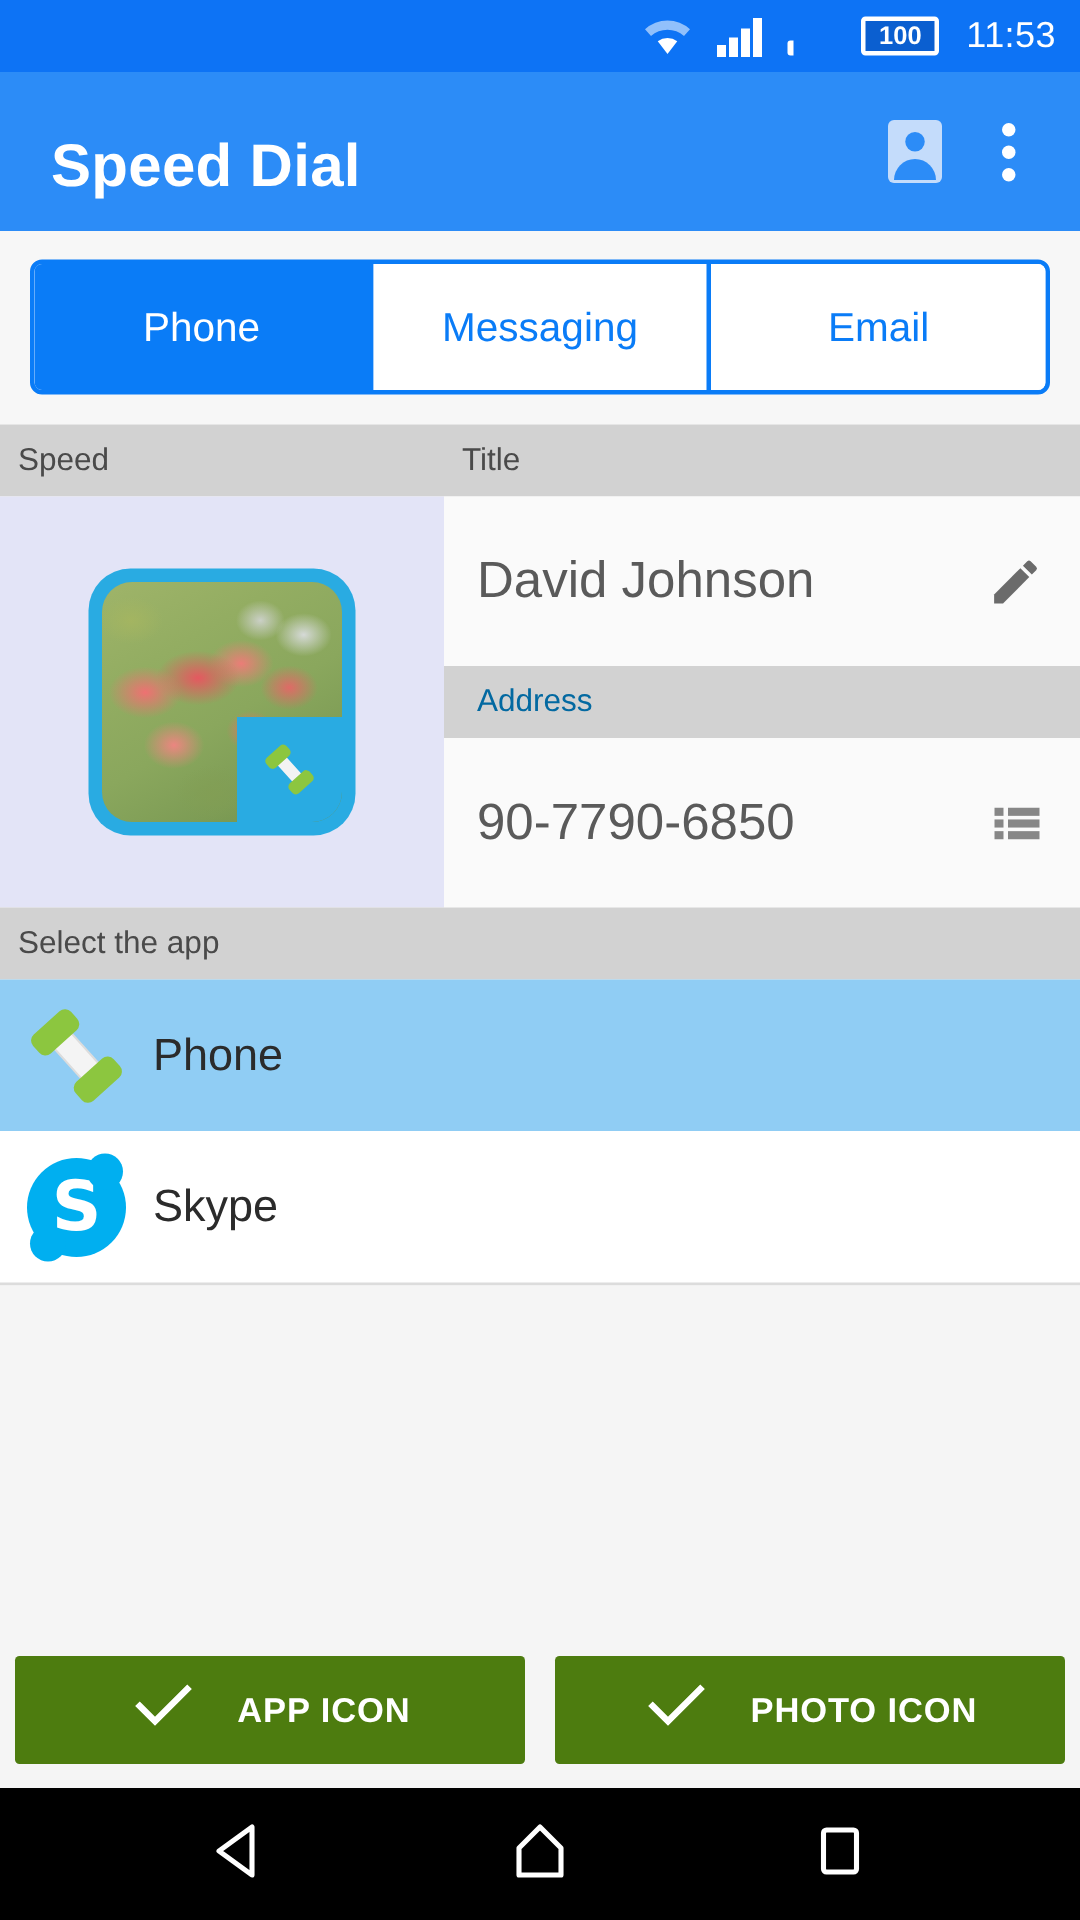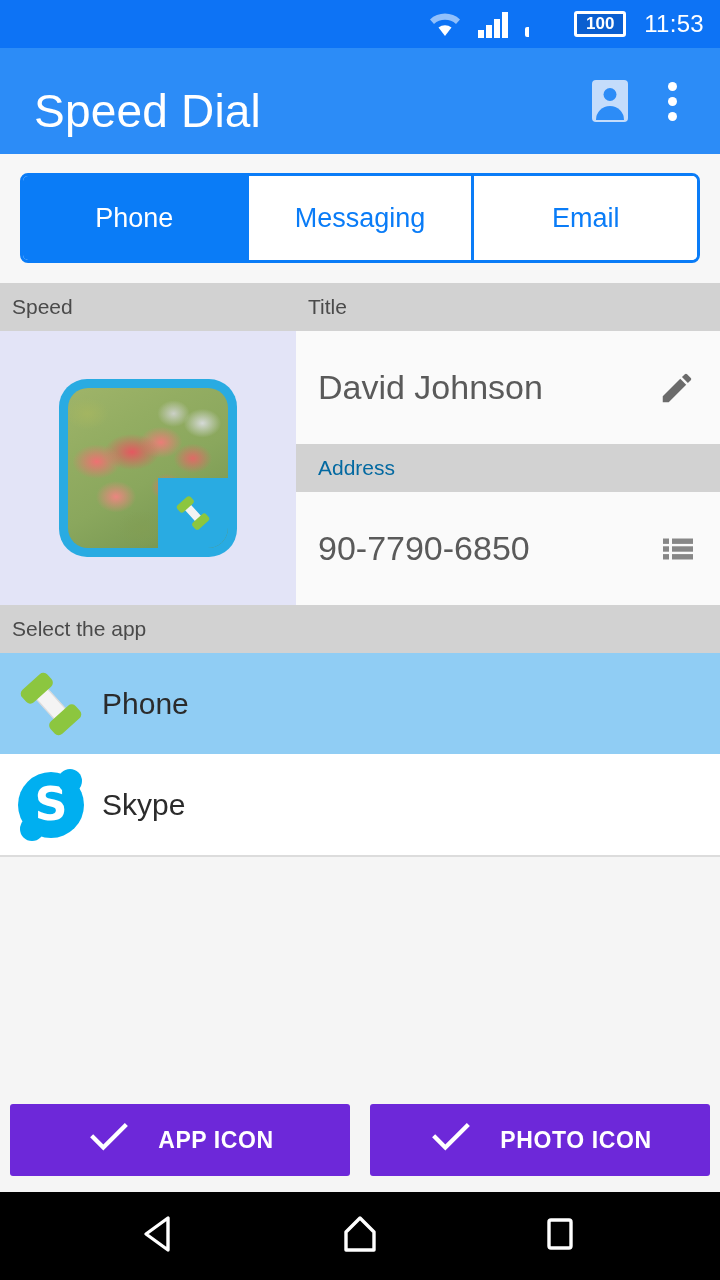--- a/index.html
+++ b/index.html
@@ -72,22 +72,22 @@
   .app-bar {
     height: 106px;
     background: #2c8cf7;
     display: flex;
     align-items: center;
     padding: 0 20px 0 34px;
     box-sizing: border-box;
   }
   .app-title {
     color: #ffffff;
-    font-size: 46px;
-    font-weight: normal;
+    font-size: 40px;
+    font-weight: bold;
     flex: 1;
     letter-spacing: 0.2px;
     margin-top: 20px;
   }
   .appbar-action {
     width: 56px;
     height: 56px;
     display: flex;
     align-items: center;
     justify-content: center;
@@ -365,21 +365,21 @@
   .button-bar {
     background: #f5f5f5;
     display: flex;
     gap: 20px;
     padding: 16px 10px 16px 10px;
     box-sizing: border-box;
   }
   .big-btn {
     flex: 1;
     height: 72px;
-    background: #6d28d9;
+    background: #4d7c0f;
     border-radius: 3px;
     display: flex;
     align-items: center;
     justify-content: center;
     gap: 26px;
     color: #ffffff;
     font-size: 23px;
     font-weight: bold;
     letter-spacing: 0.6px;
     border: none;

